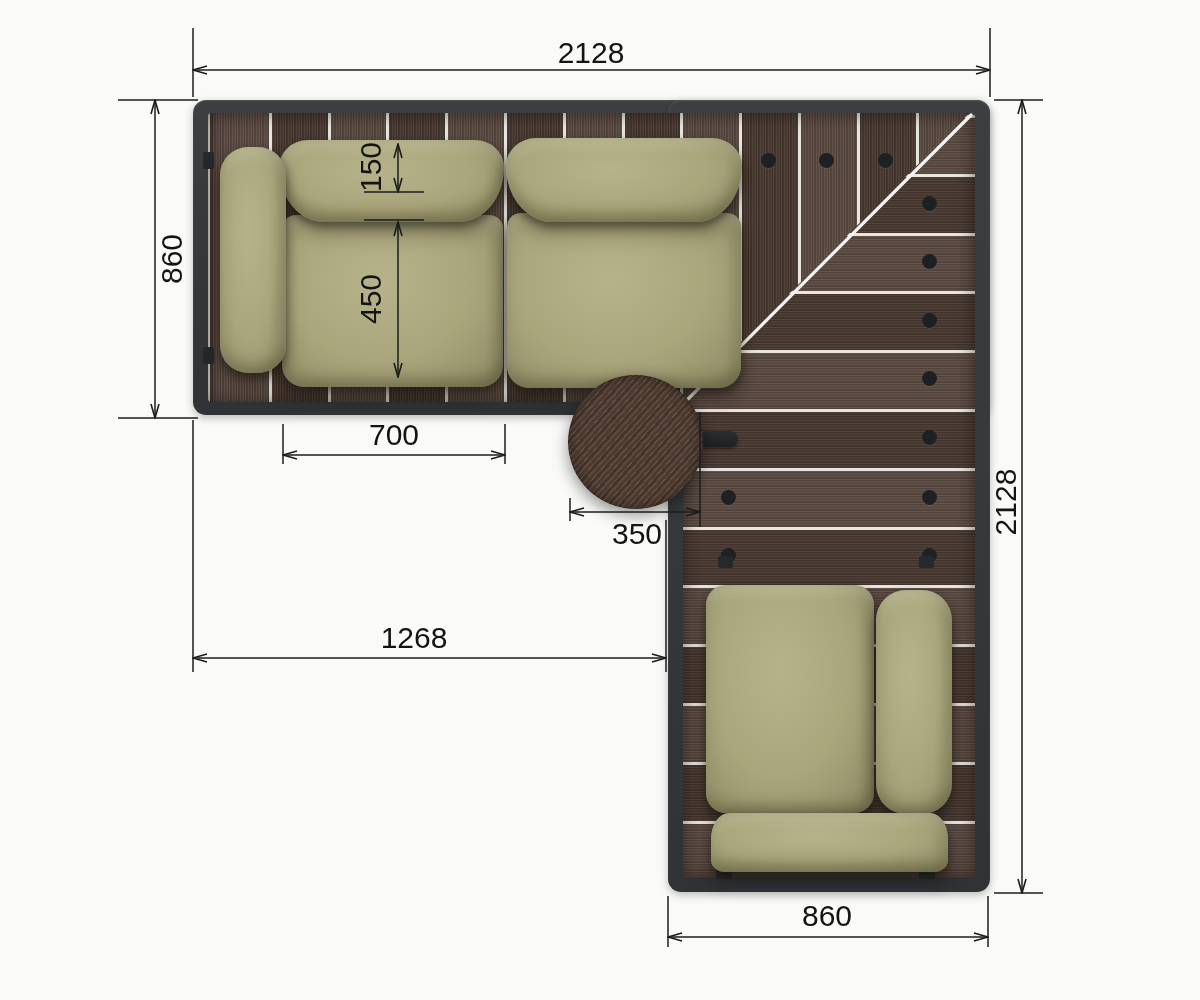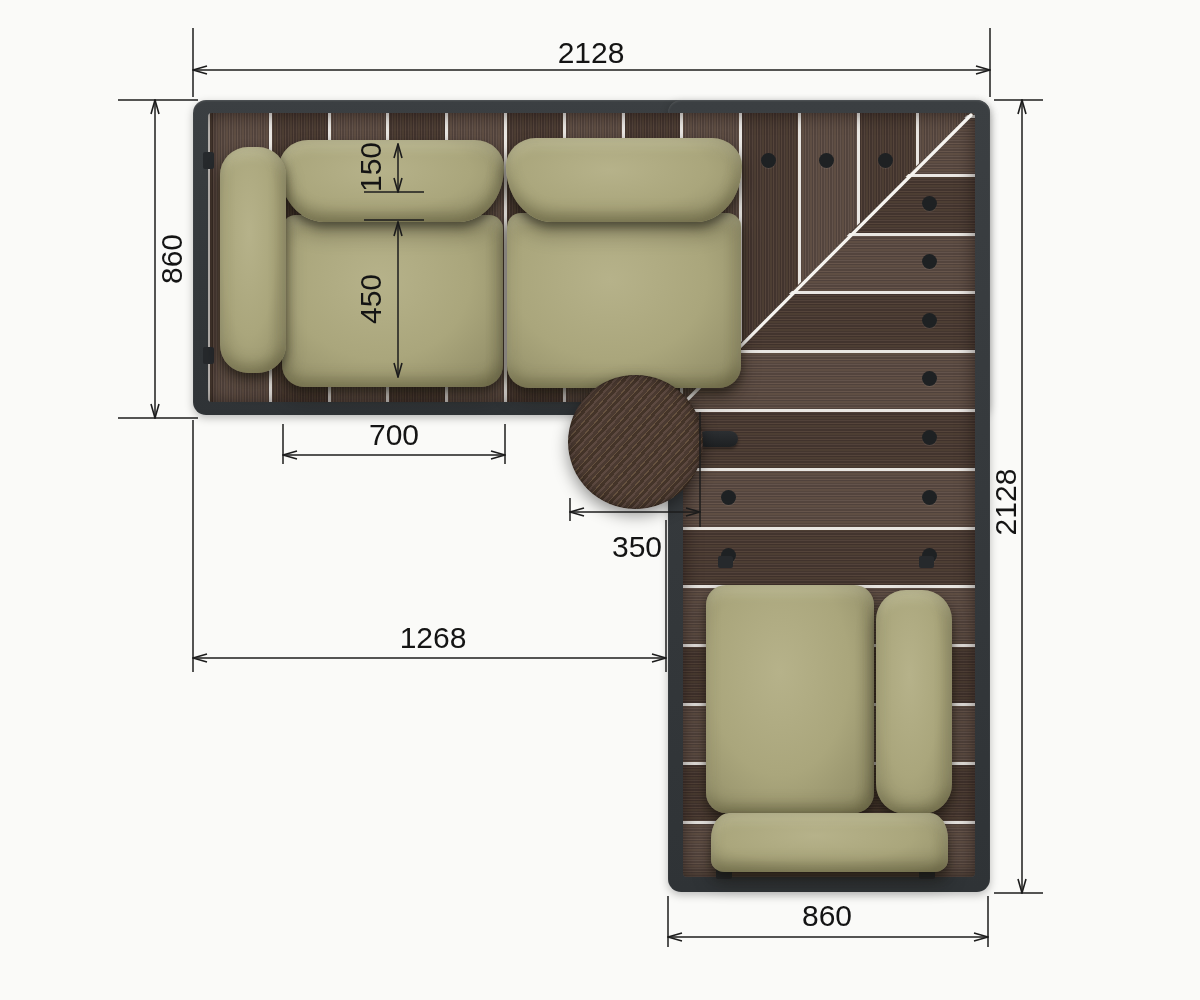--- a/index.html
+++ b/index.html
@@ -176,18 +176,18 @@
       <line x1="988" y1="896" x2="988" y2="947"></line>
       <line x1="668" y1="937" x2="988" y2="937" marker-start="url(#arw)" marker-end="url(#arw)"></line>
     </g>
   </svg>
 
   <span class="dim-label" style="left:591px;top:53px">2128</span>
   <span class="dim-label rot" style="left:172px;top:259px">860</span>
   <span class="dim-label rot" style="left:371px;top:167px">150</span>
   <span class="dim-label rot" style="left:371px;top:299px">450</span>
   <span class="dim-label" style="left:394px;top:435px">700</span>
-  <span class="dim-label" style="left:637px;top:547px">350</span>
-  <span class="dim-label" style="left:433px;top:638px">1268</span>
+  <span class="dim-label" style="left:637px;top:534px">350</span>
+  <span class="dim-label" style="left:414px;top:638px">1268</span>
   <span class="dim-label rot" style="left:1006px;top:502px">2128</span>
   <span class="dim-label" style="left:827px;top:916px">860</span>
 
 </div>
 
 </body></html>

